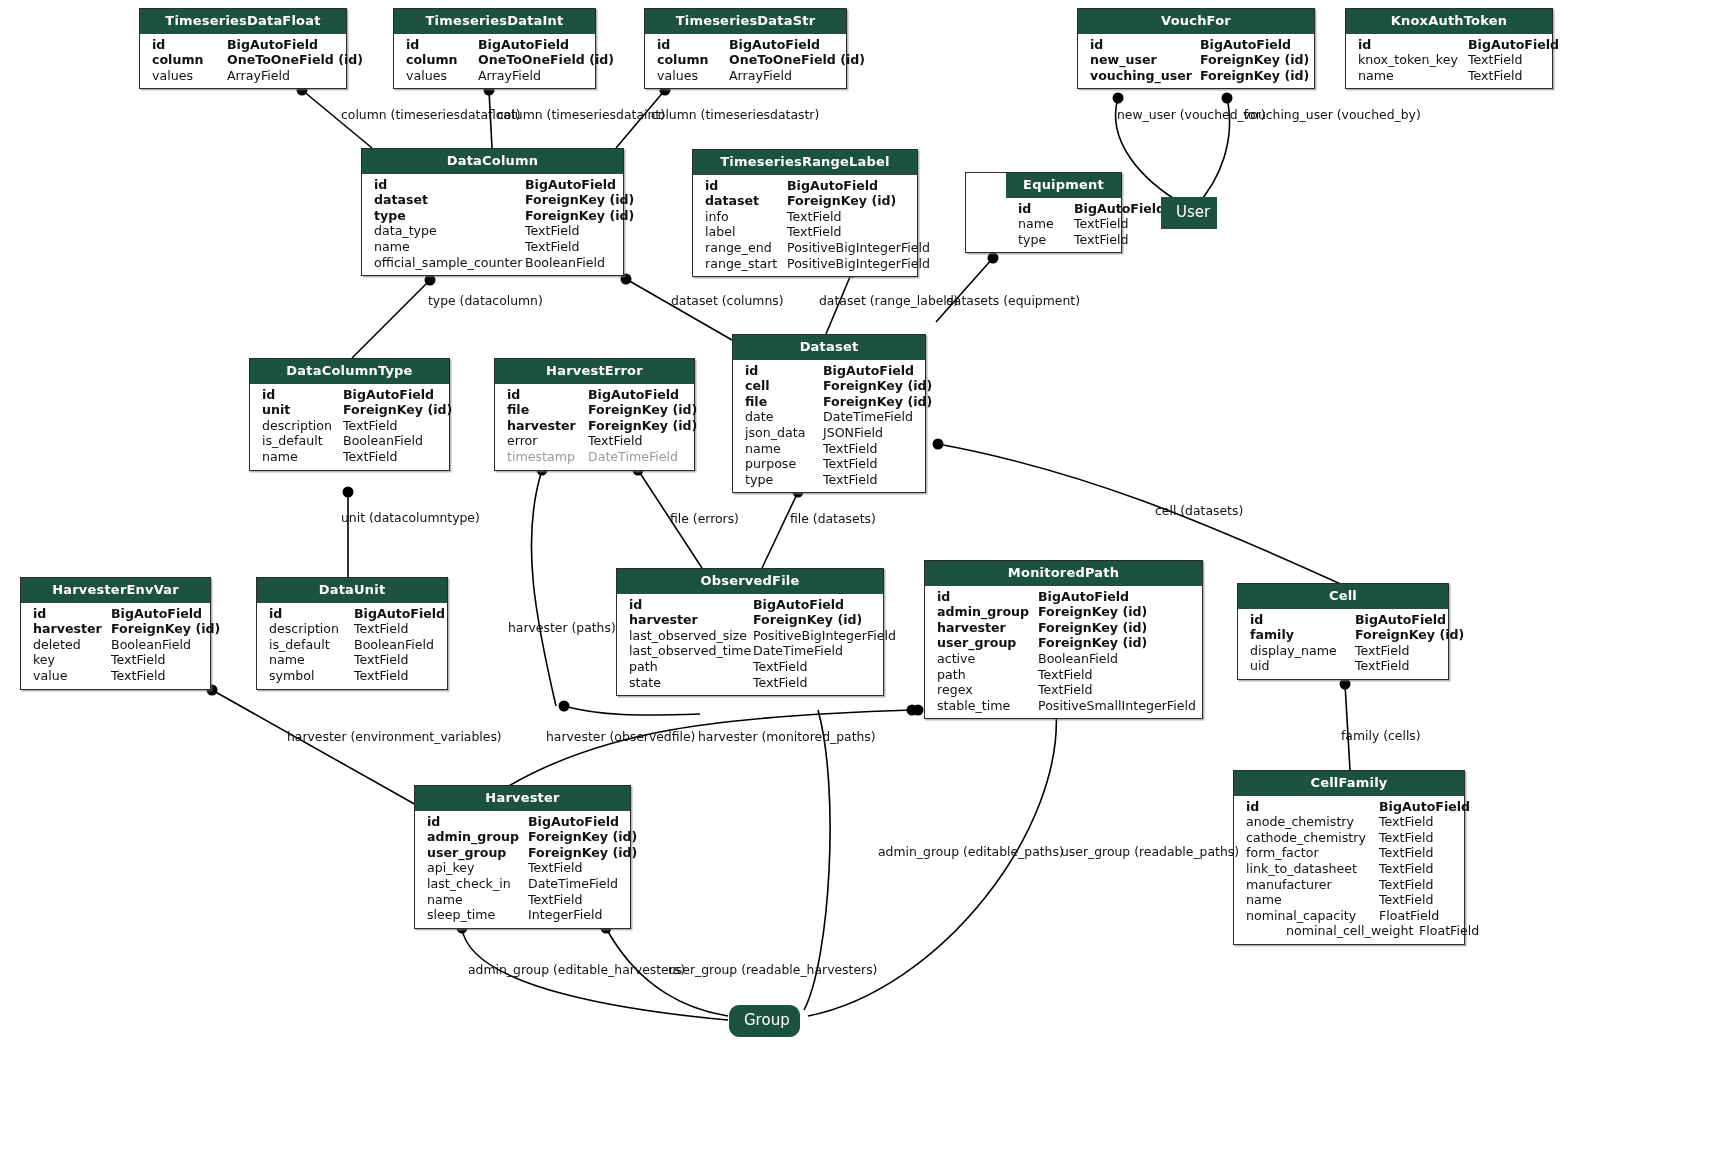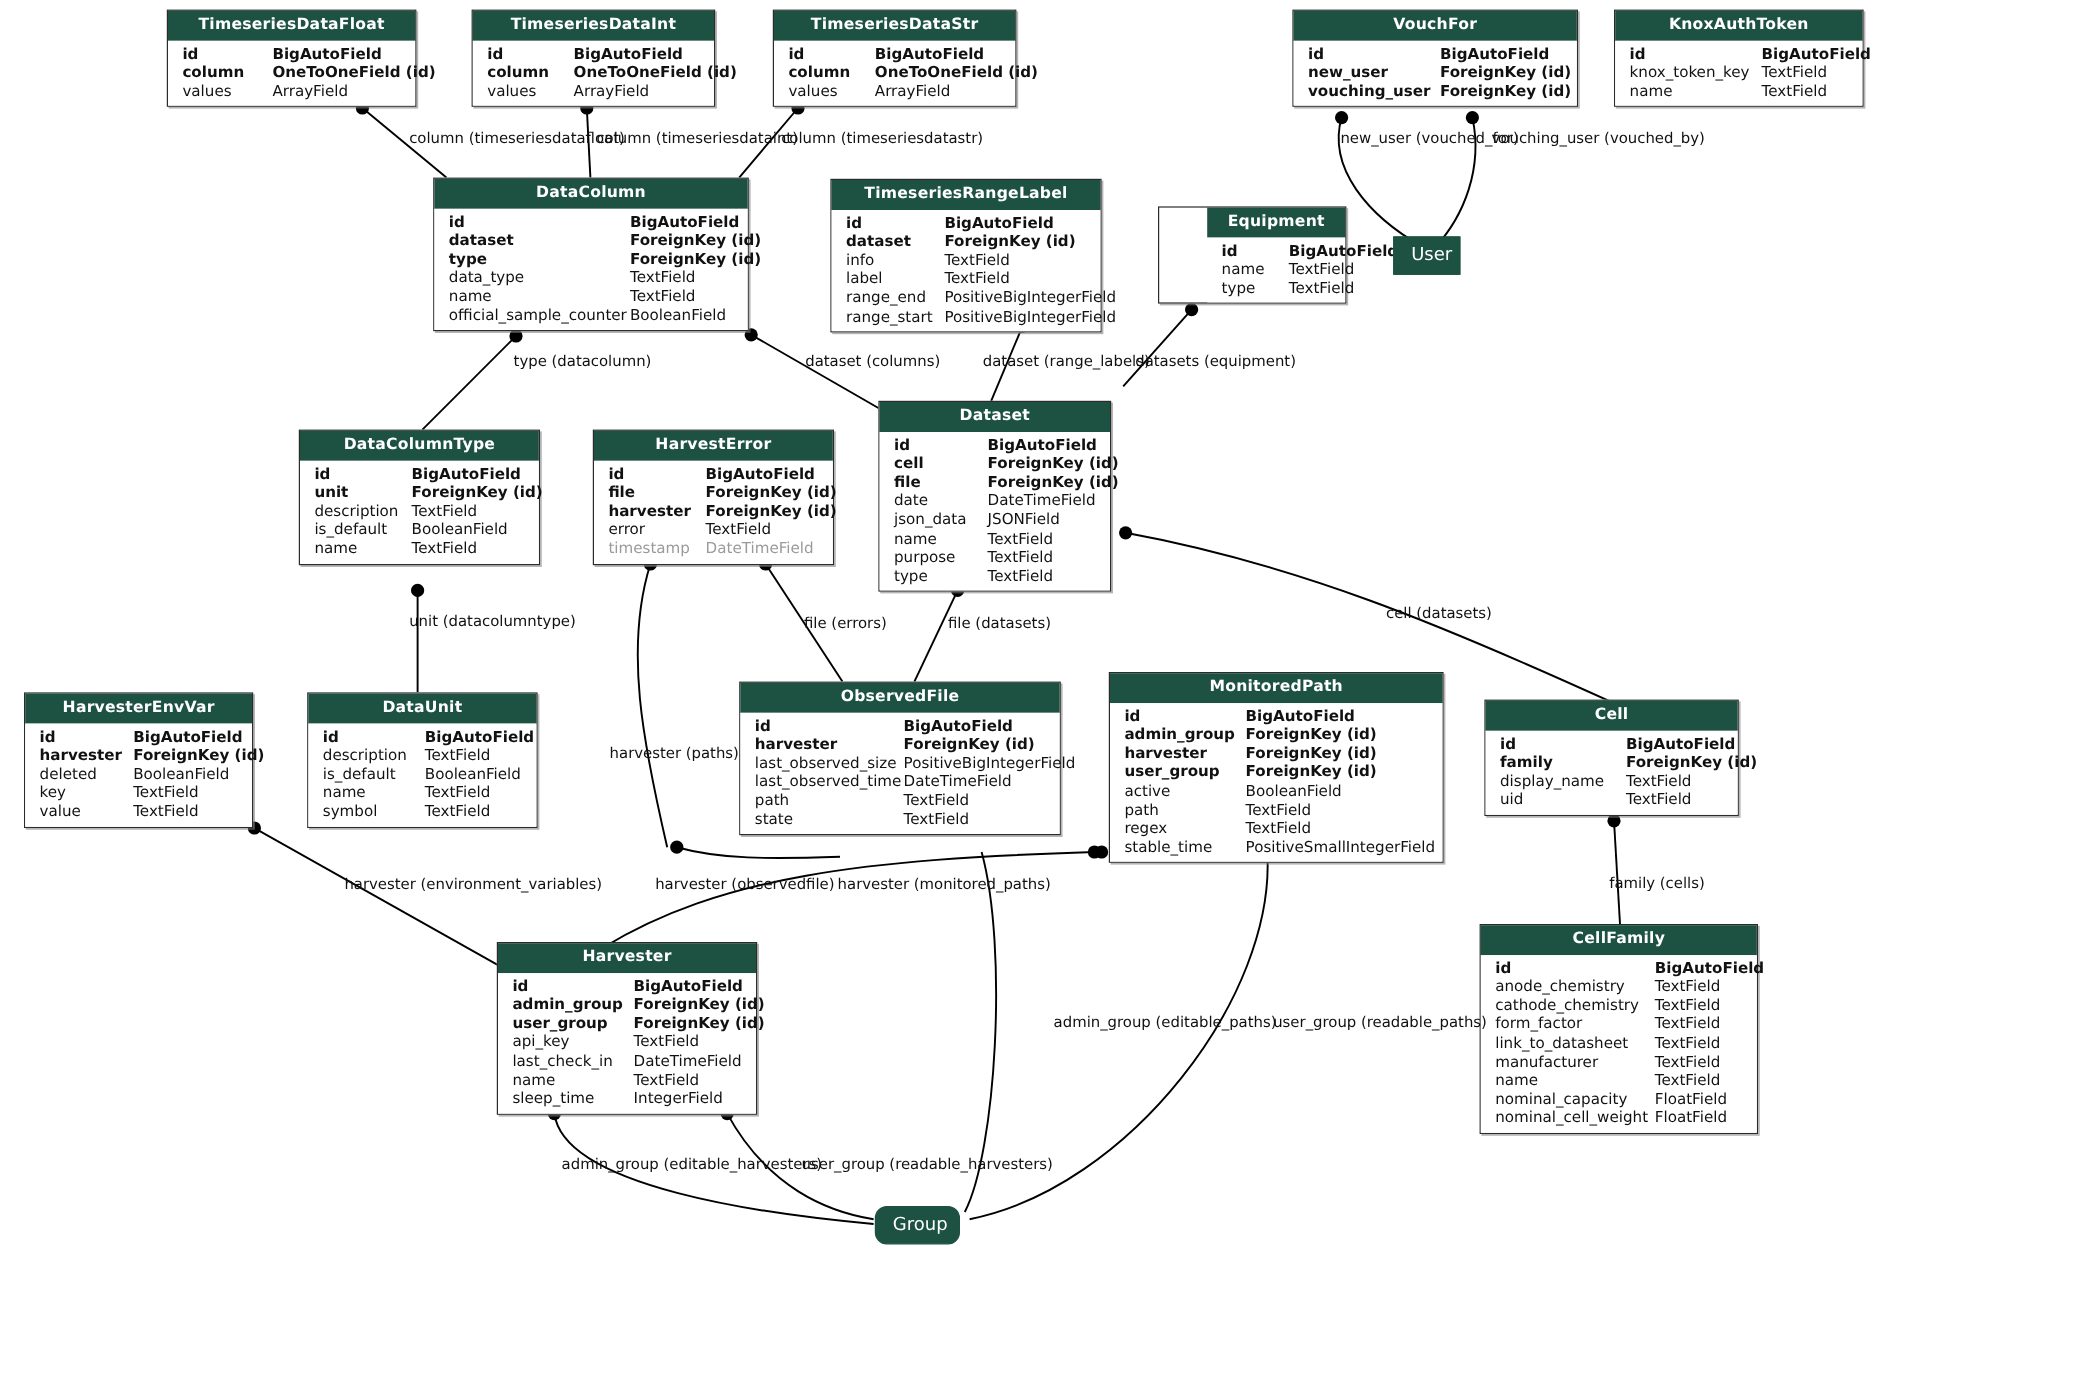--- a/index.html
+++ b/index.html
@@ -557,21 +557,21 @@
           </div>
           <div class="field-row">
             <span class="fname" style="width: 133px;">name</span>
             <span class="ftype">TextField</span>
           </div>
           <div class="field-row">
             <span class="fname" style="width: 133px;">nominal_capacity</span>
             <span class="ftype">FloatField</span>
           </div>
           <div class="field-row">
-            <span class="fname" style="width: 133px;">nominal_cell_weight</span>
+            <span class="fname" style="width: 133px; margin-left: 40px;">nominal_cell_weight</span>
             <span class="ftype">FloatField</span>
           </div>
         </div>
       </div>
       <div class="entity" style="left: 414px; top: 785px; width: 217px;">
         <div class="ent-title">Harvester</div>
         <div class="ent-body">
           <div class="field-row pk">
             <span class="fname" style="width: 101px;">id</span>
             <span class="ftype">BigAutoField</span>

